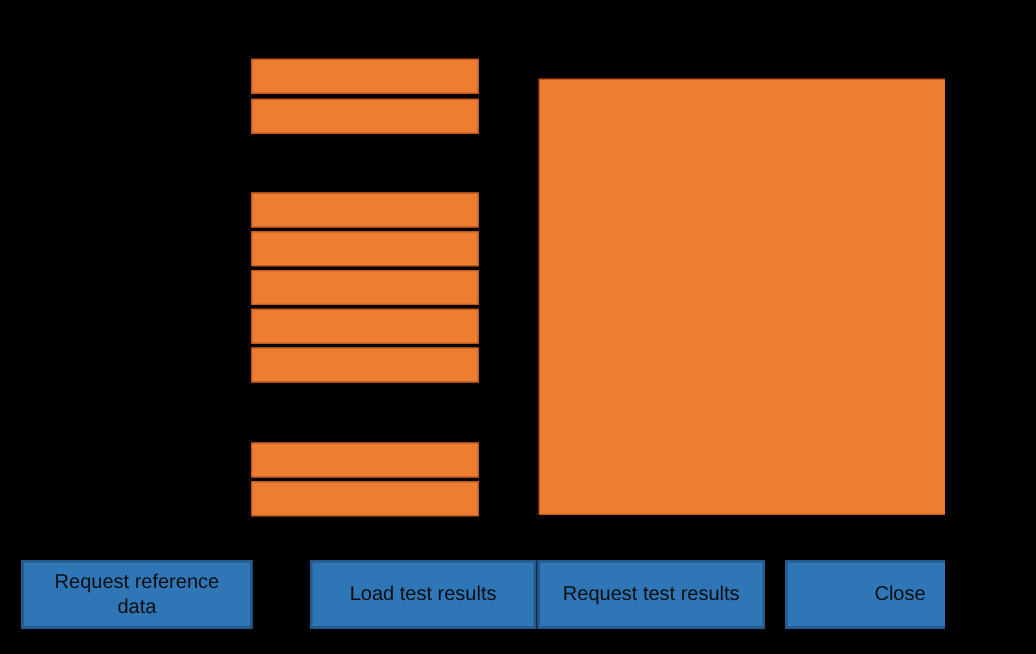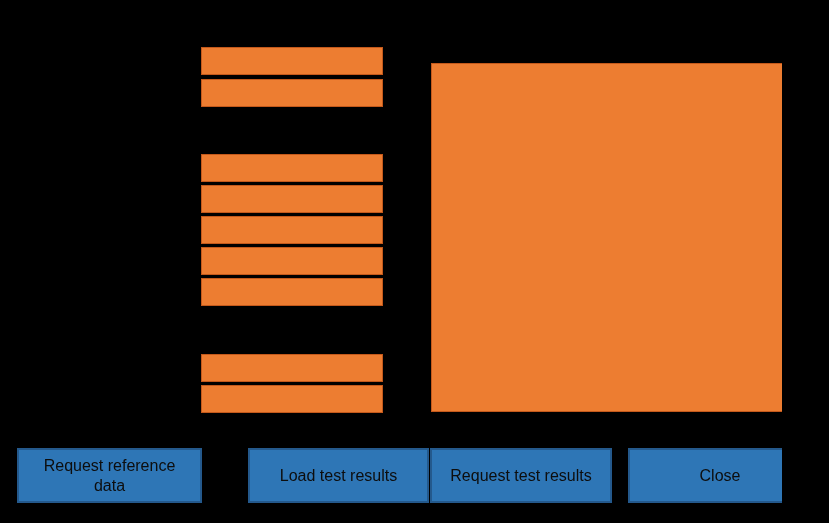--- a/index.html
+++ b/index.html
@@ -7,21 +7,20 @@
     padding: 0;
     background: #000;
   }
   .canvas {
     position: relative;
     width: 756px;
     height: 523px;
     background: #000000;
     overflow: hidden;
     font-family: "Liberation Sans", sans-serif;
-    padding-left: 26px;
   }
   .field-bar {
     position: absolute;
     left: 201px;
     width: 182px;
     height: 28px;
     background: #ED7D31;
     border: 1px solid #C4591B;
     box-sizing: border-box;
   }

